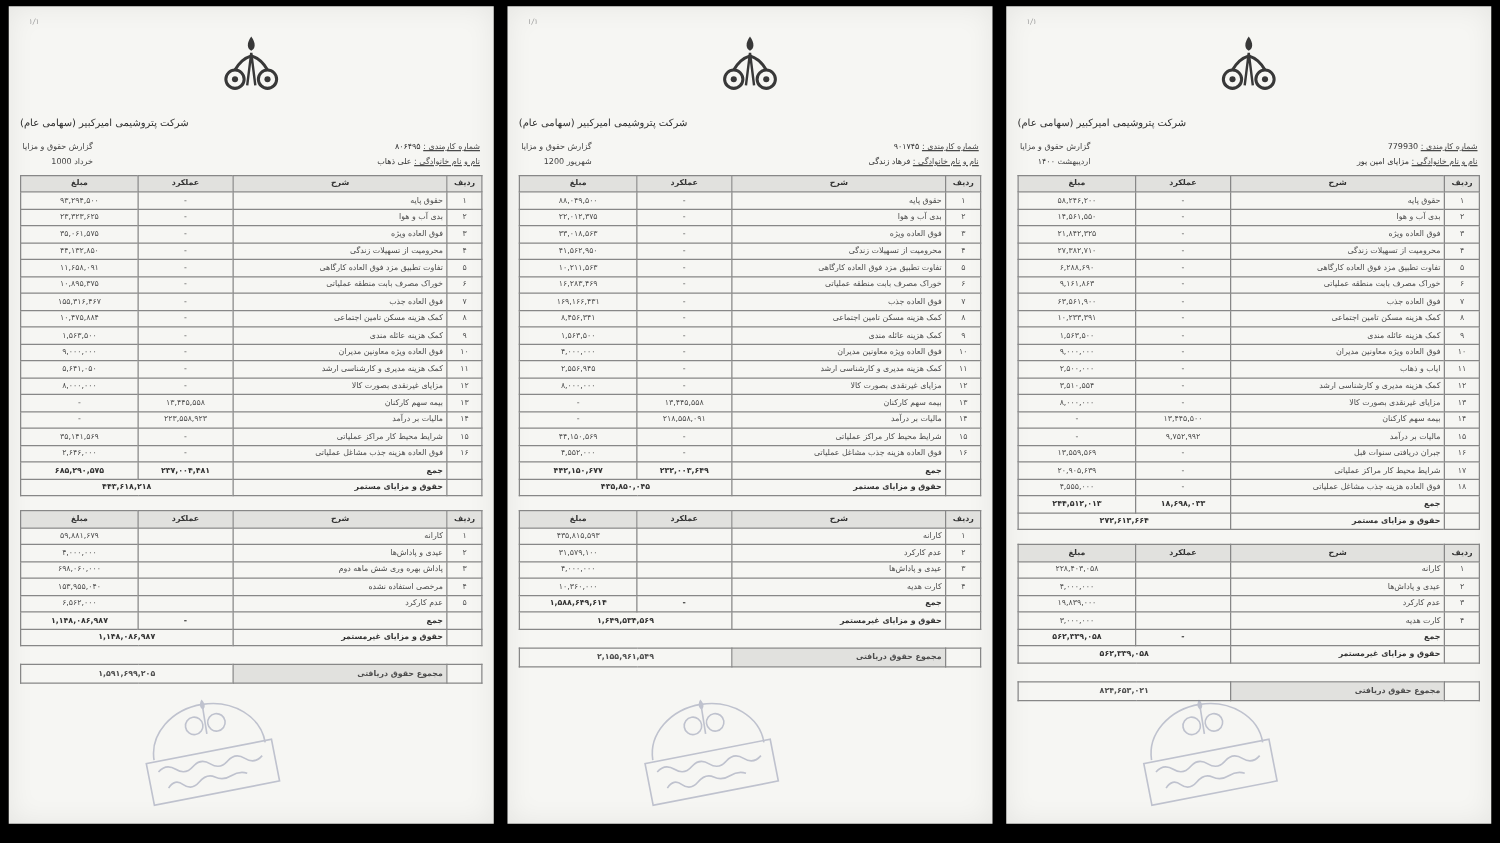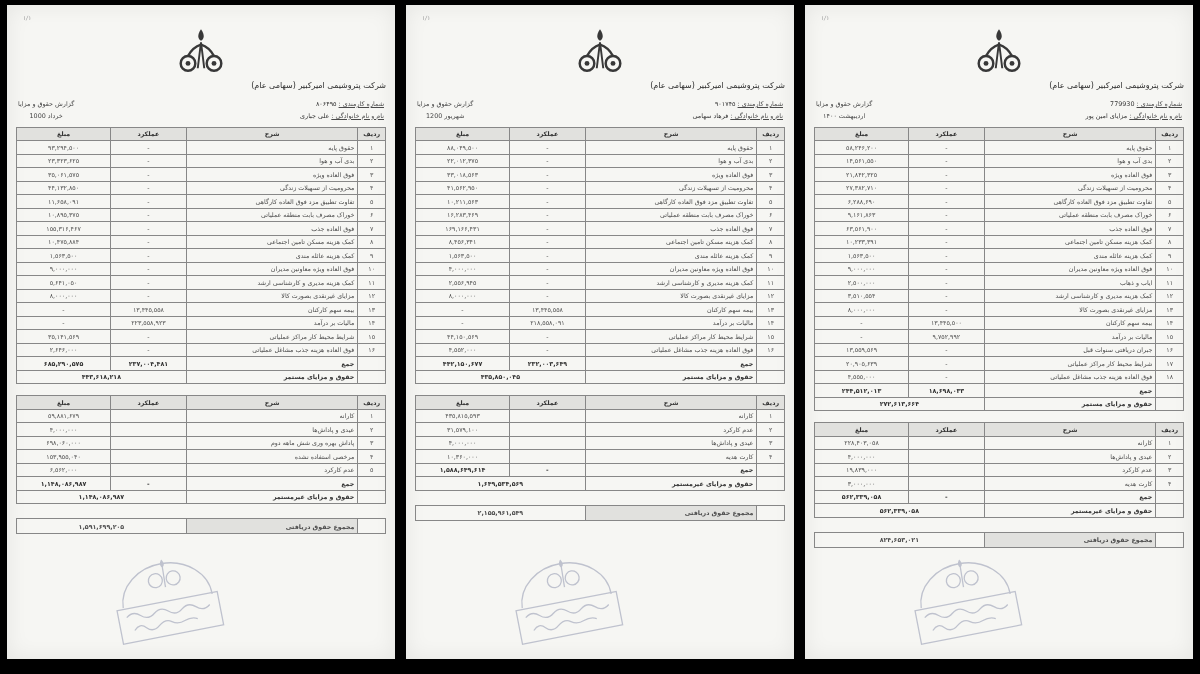--- a/index.html
+++ b/index.html
@@ -5,24 +5,24 @@
   html,body{margin:0;padding:0;background:#000;}
   body{width:1200px;height:674px;overflow:hidden;font-family:"DejaVu Sans",sans-serif;}
   .strip{display:flex;gap:11px;padding:5px 7px;height:664px;box-sizing:border-box;}
   .page{
     flex:1;background:#f6f6f3;position:relative;box-sizing:border-box;
     padding:6px 9px;direction:rtl;color:#3c3c3c;filter:blur(.22px);
     box-shadow:inset 0 0 22px rgba(0,0,0,.07);
   }
   .corner{position:absolute;top:9px;left:16px;font-size:6px;color:#9a9a9a;direction:ltr;transform:skewX(-8deg);}
   .logo-wrap{display:flex;justify-content:center;margin-top:15px;height:52px;}
-  .company{text-align:right;font-size:8px;color:#2e2e2e;margin-top:3px;letter-spacing:.2px;}
+  .company{text-align:left;font-size:8px;color:#2e2e2e;margin-top:16px;letter-spacing:.2px;}
   .meta{display:flex;justify-content:space-between;align-items:flex-start;font-size:6.4px;margin:9px 2px 4px;color:#444;}
   .meta .line{line-height:1.85;}
-  .meta-left{text-align:center;direction:rtl;}
+  .meta-left{text-align:right;direction:rtl;}
   .lbl{color:#4a4a4a;text-decoration:underline;}
   .val{color:#333;margin-top:20px;}
   table{width:100%;border-collapse:collapse;table-layout:fixed;}
   td,th{border:1px solid #878787;font-size:6.3px;padding:1px 3px;height:10.5px;
         overflow:hidden;white-space:nowrap;color:#4c4c4c;}
   th{background:#e1e1de;font-weight:bold;color:#333;}
   th.h-amt,th.h-perf{text-align:center;}
   .c-no{width:7.5%;} .c-desc{width:46.5%;} .c-perf{width:20.5%;} .c-amt{width:25.5%;}
   td.no{text-align:center;color:#555;}
   td.desc{text-align:right;}
@@ -63,21 +63,21 @@
       <div class="company">شرکت پتروشیمی امیرکبیر (سهامی عام)</div>
 
       <div class="meta">
         <div class="meta-right">
           <div class="line">
             <span class="lbl">شماره کارمندی :</span>
             <span class="val">۸۰۶۴۹۵</span>
           </div>
           <div class="line">
             <span class="lbl">نام و نام خانوادگی :</span>
-            <span class="val">علی جباری</span>
+            <span class="val">علی ذهاب</span>
           </div>
         </div>
         <div class="meta-left">
           <div class="line">گزارش حقوق و مزایا</div>
           <div class="line">خرداد 1000</div>
         </div>
       </div>
 
       <table class="t1">
         <colgroup>
@@ -345,21 +345,21 @@
       <div class="company">شرکت پتروشیمی امیرکبیر (سهامی عام)</div>
 
       <div class="meta">
         <div class="meta-right">
           <div class="line">
             <span class="lbl">شماره کارمندی :</span>
             <span class="val">۹۰۱۷۴۵</span>
           </div>
           <div class="line">
             <span class="lbl">نام و نام خانوادگی :</span>
-            <span class="val">فرهاد سهامی</span>
+            <span class="val">فرهاد زندگی</span>
           </div>
         </div>
         <div class="meta-left">
           <div class="line">گزارش حقوق و مزایا</div>
           <div class="line">شهریور 1200</div>
         </div>
       </div>
 
       <table class="t1">
         <colgroup>

